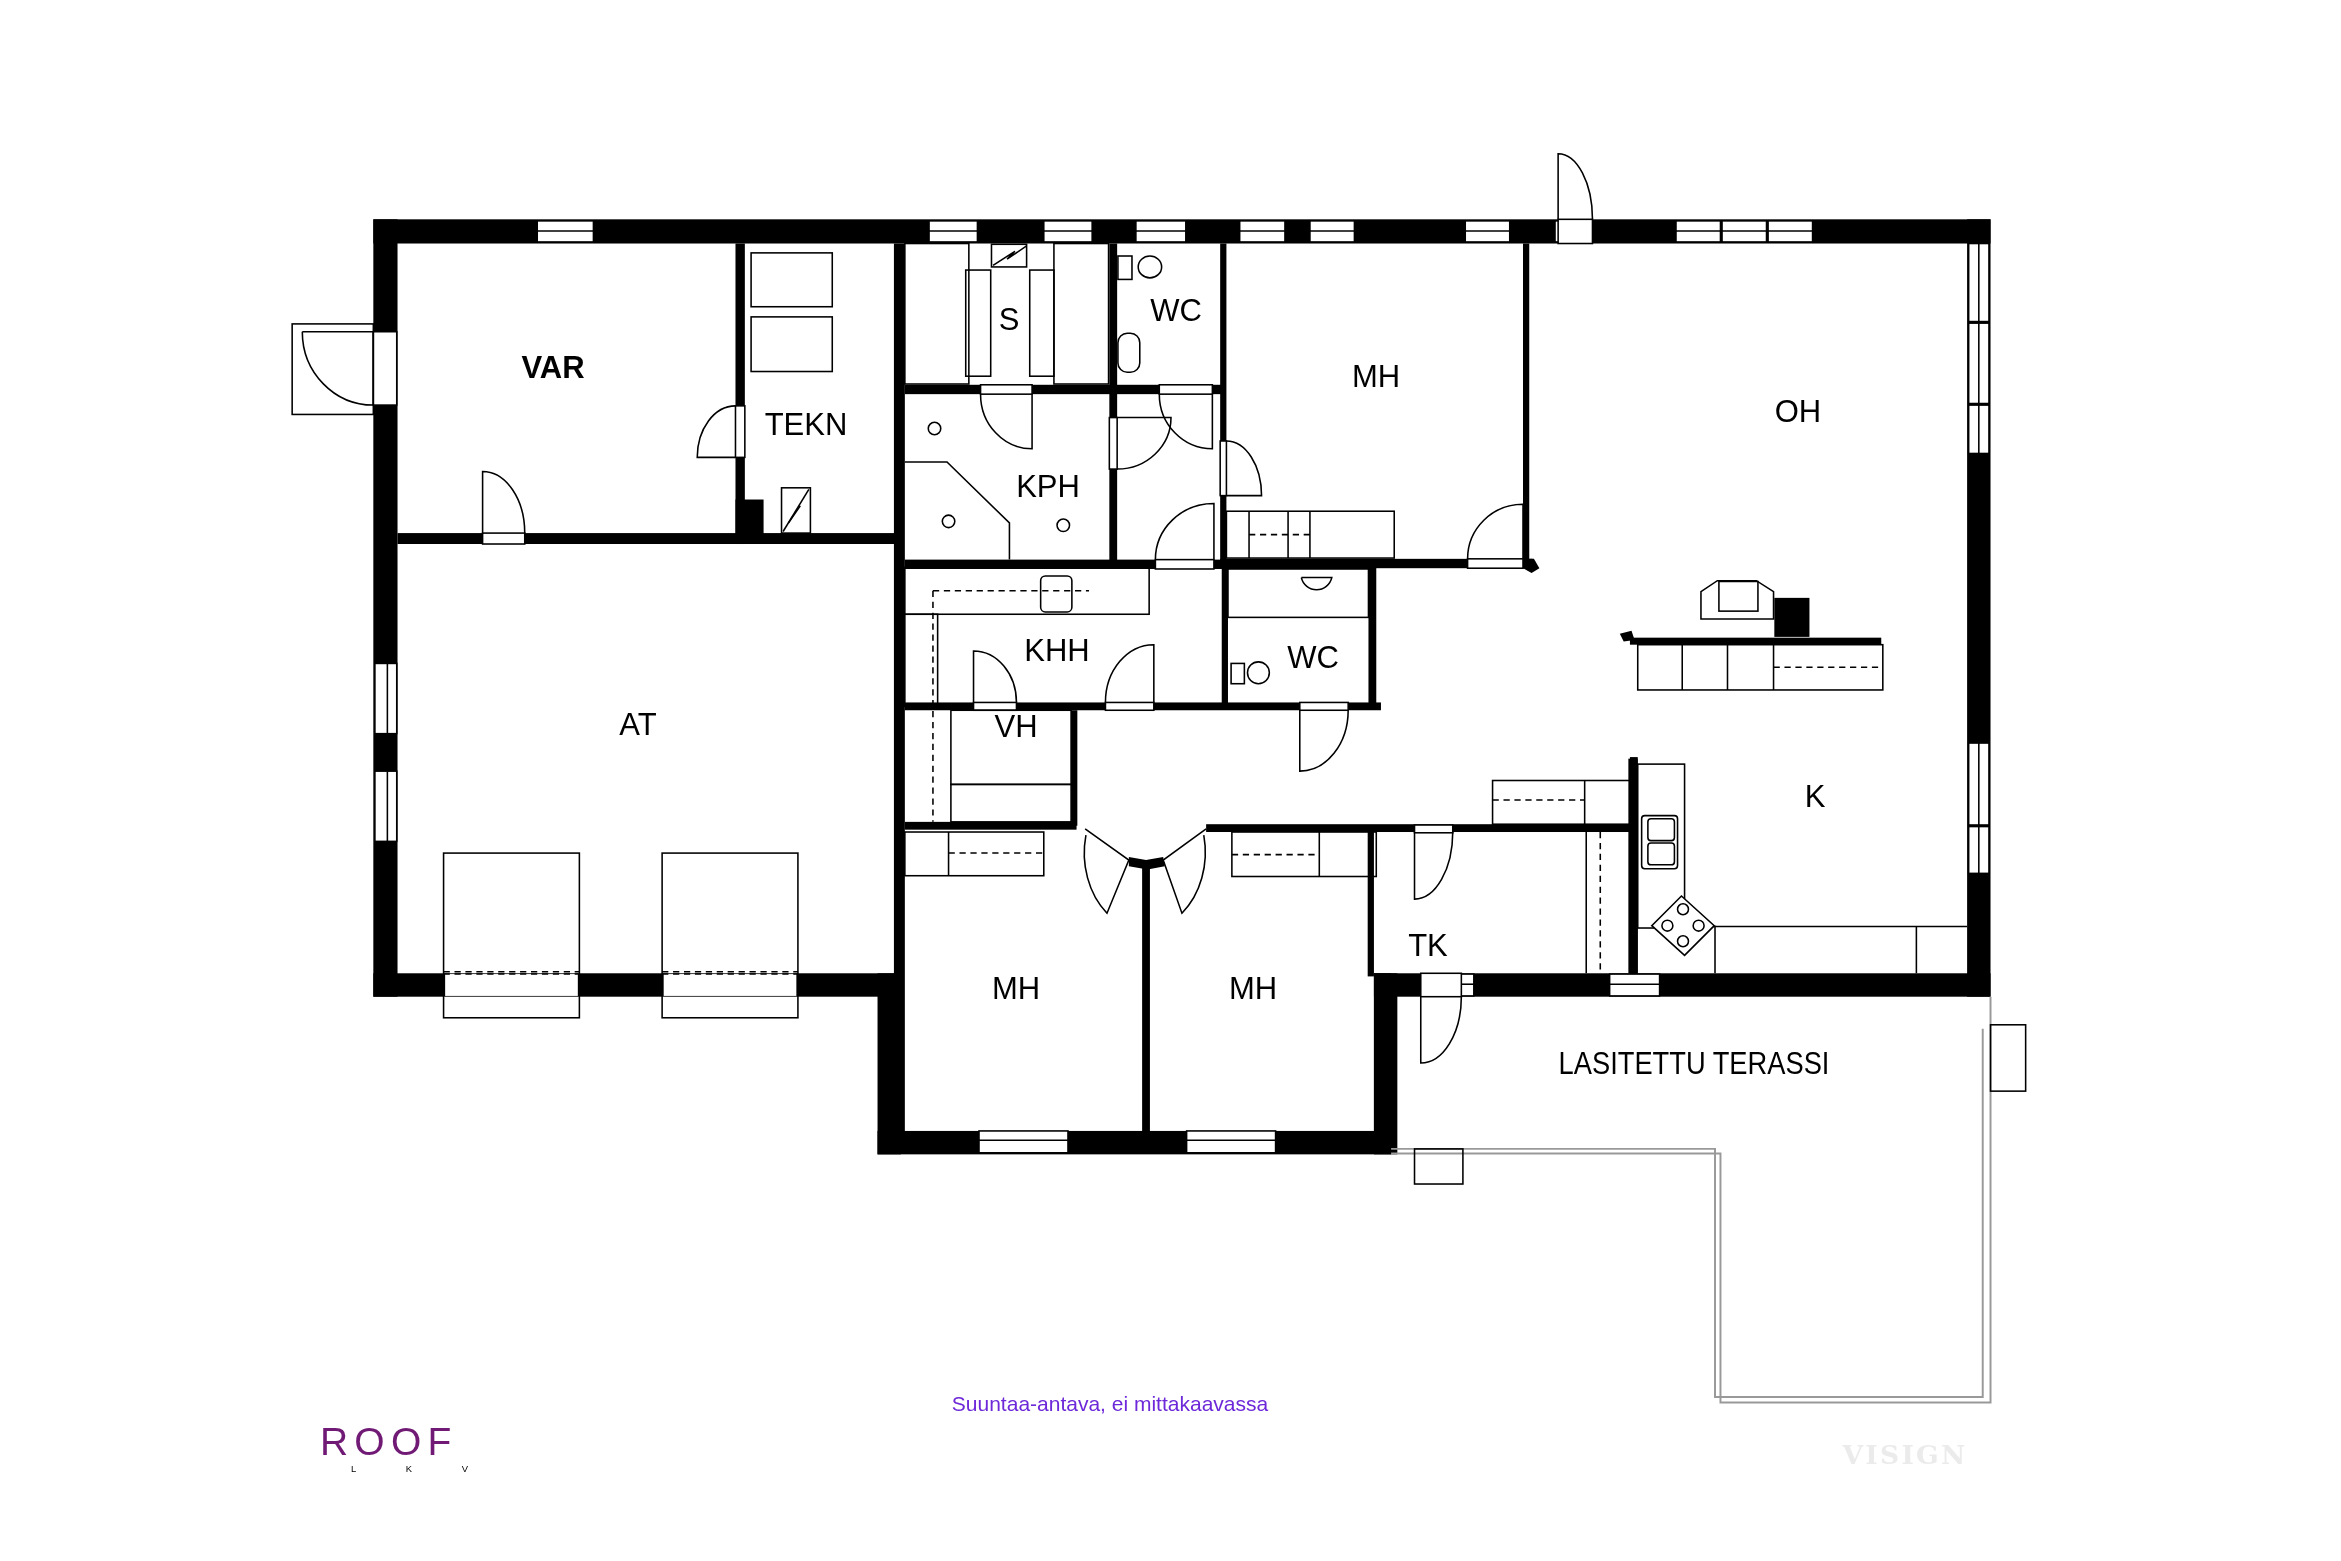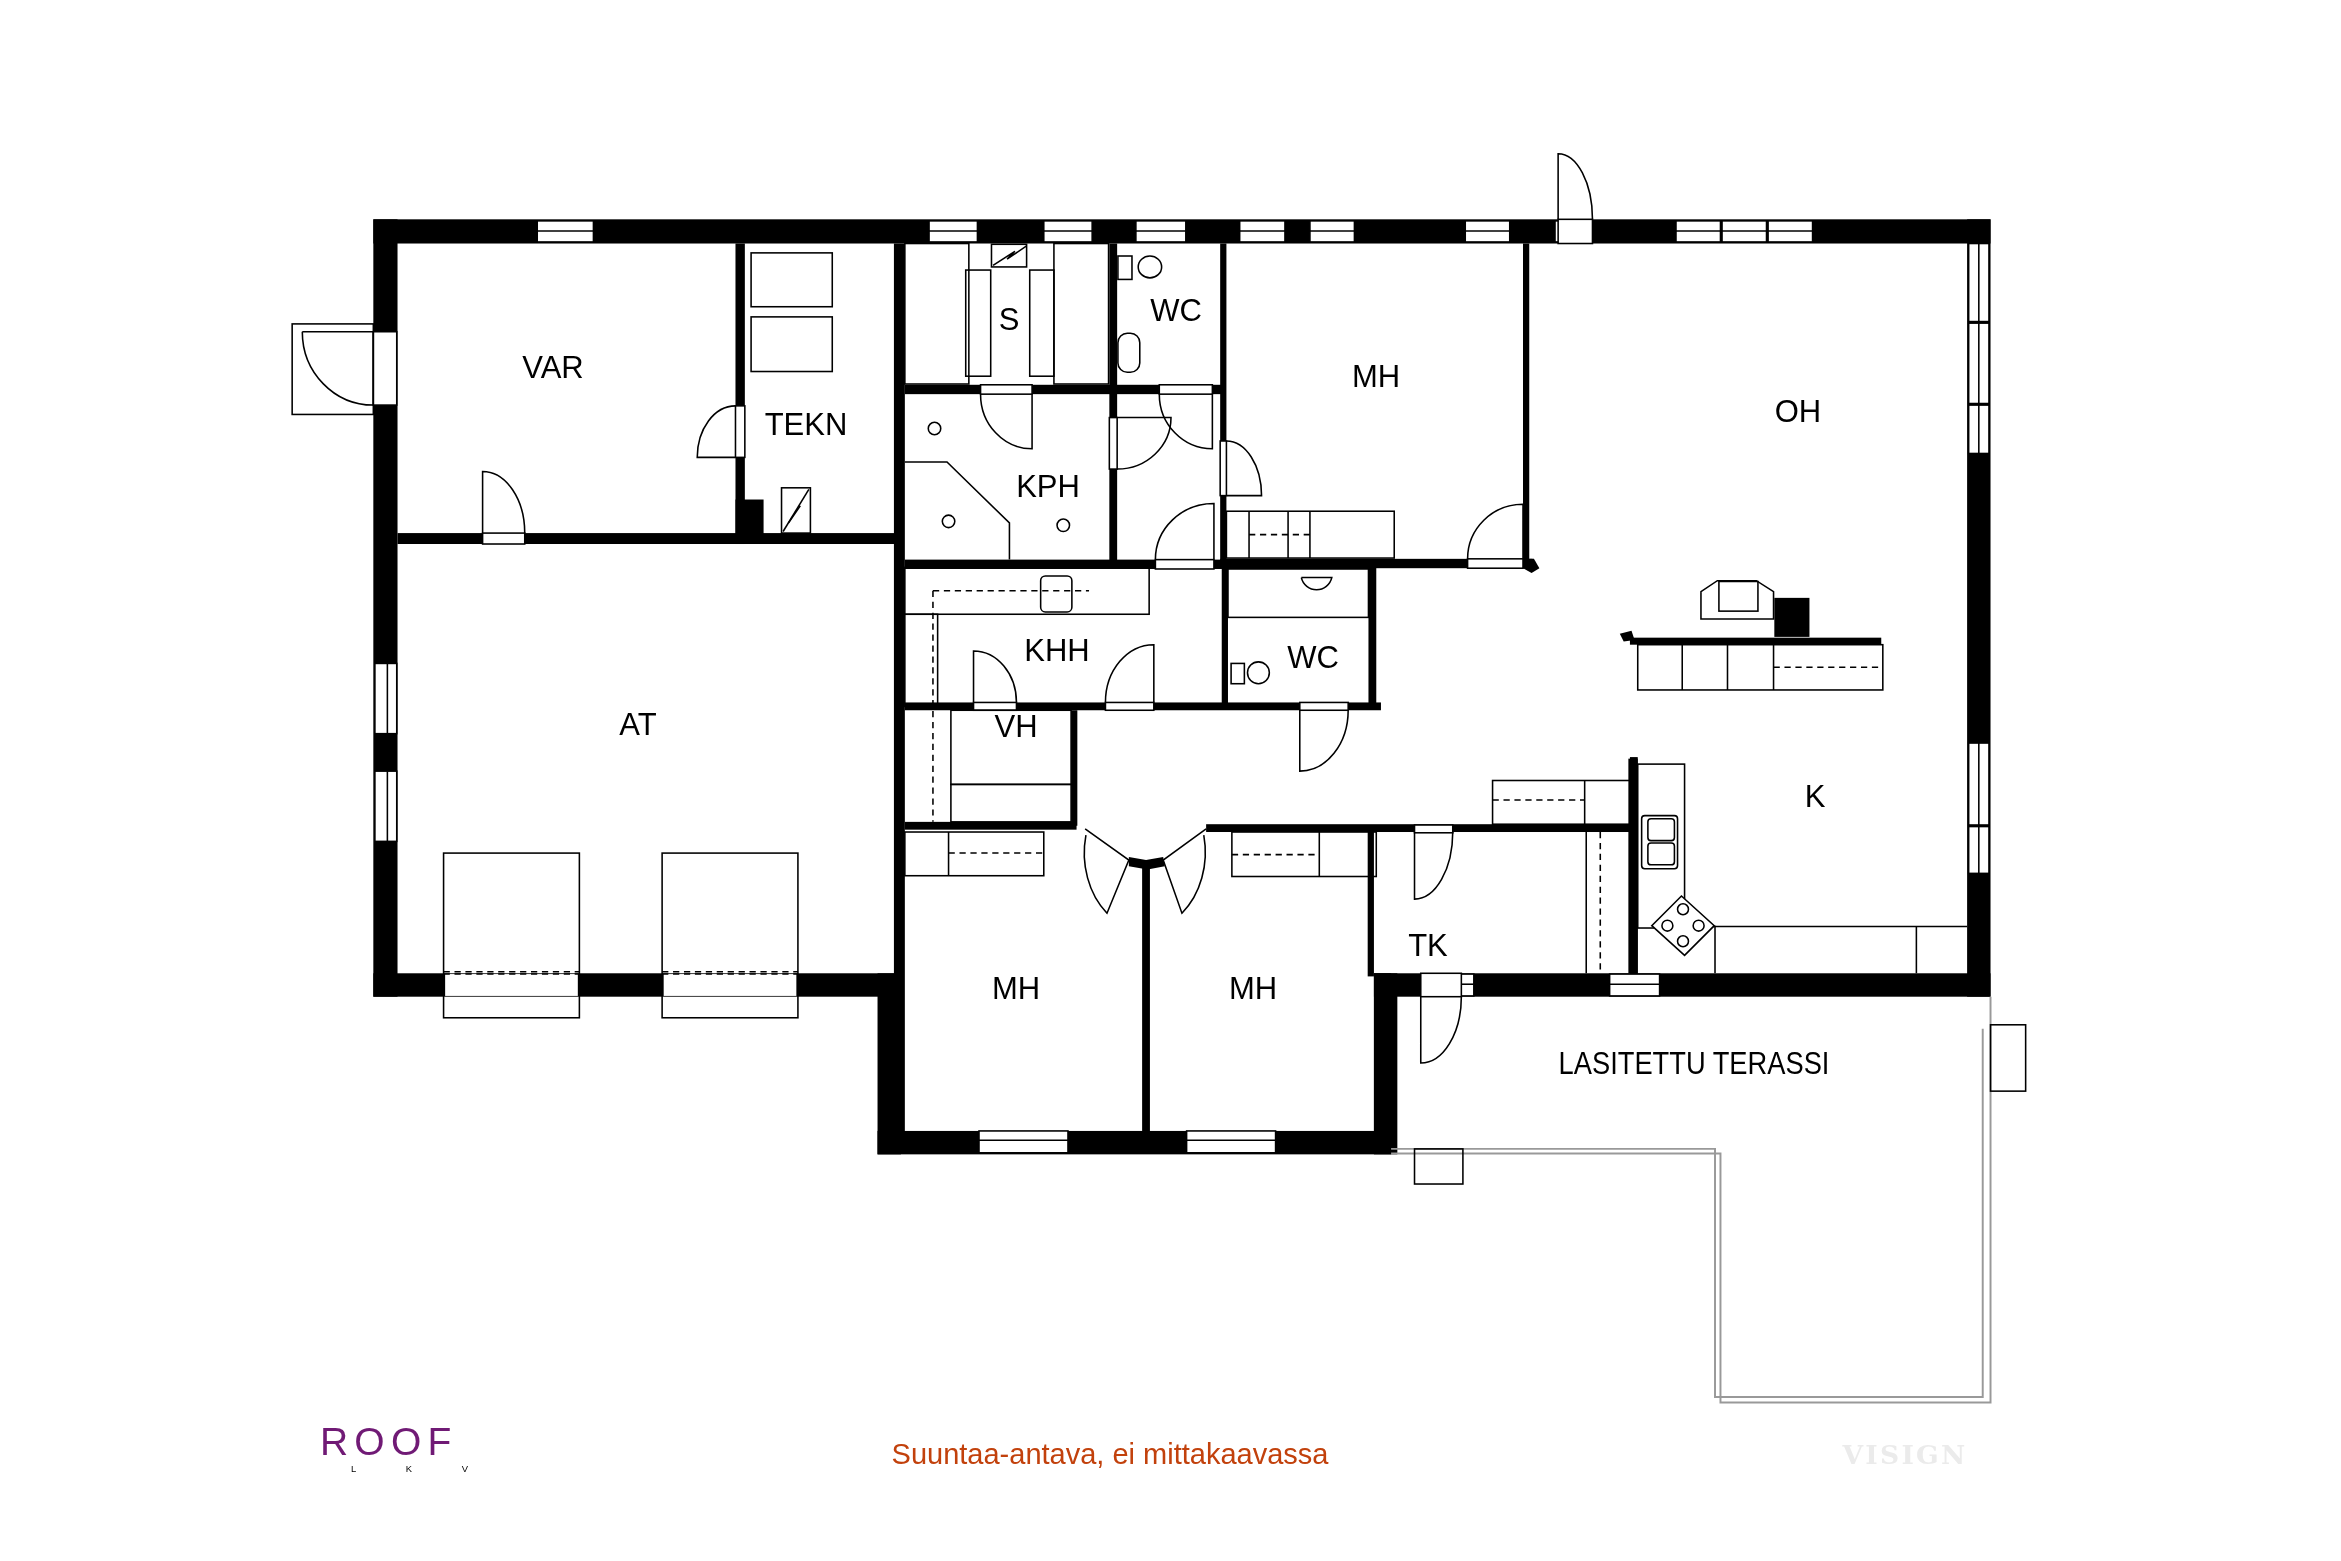--- a/index.html
+++ b/index.html
@@ -1,20 +1,20 @@
 <!DOCTYPE html>
 <html style="font-size:12.5px"><head>
 <meta charset="utf-8">
 <style>
   html, body { margin: 0; padding: 0; background: #ffffff; }
   body { width: 2342px; height: 1561px; position: relative; overflow: hidden; font-family: "Liberation Sans", sans-serif; }
   #plan { position: absolute; left: 0; top: 0; width: 2342px; height: 1561px; }
   .label { position: absolute; transform: translate(-50%, -50%); color: #000; font-family: "Liberation Sans", sans-serif; font-size: 31px; white-space: nowrap; line-height: 1; }
   .label.narrow { transform: translate(-50%, -50%) scaleX(0.88); }
-  .footer-note { position: absolute; left: 1110px; top: 1454px; transform: translate(-50%, -50%); color: #c2410c; font-size: 29px; font-family: "Liberation Sans", sans-serif; white-space: nowrap; }
+  .footer-note { position: absolute; left: 1110px; top: 1404px; transform: translate(-50%, -50%); color: #6d28d9; font-size: 21px; font-family: "Liberation Sans", sans-serif; white-space: nowrap; }
   .logo { position: absolute; left: 320px; top: 1422px; width: 172px; }
   .logo-main { font-family: "Liberation Sans", sans-serif; font-size: 39px; letter-spacing: 6.2px; color: #701a75; line-height: 1; }
   .logo-sub { display: flex; justify-content: space-between; width: 117px; margin-left: 31px; margin-top: 1.6px; font-size: 9.4px; color: #000; }
   .watermark { position: absolute; left: 1905px; top: 1454px; transform: translate(-50%, -50%); font-family: "DejaVu Serif", serif; font-weight: bold; font-size: 26.5px; letter-spacing: 2.3px; color: #ebebeb; }
   .wall { fill: #000; }
   .win { fill: #fff; stroke: #000; stroke-width: 2; }
   .thin { fill: none; stroke: #000; stroke-width: 2; }
   .dash { fill: none; stroke: #000; stroke-width: 2; stroke-dasharray: 8 6; }
   .gray { fill: none; stroke: #999; stroke-width: 2.5; }
   .opening { fill: #fff; stroke: #000; stroke-width: 2; }
@@ -305,21 +305,21 @@
   </g>
 
   <g>
     <polyline class="gray" points="1782,1472 2197,1472 2197,1790 2540,1790 2540,1318"></polyline>
     <polyline class="gray" points="1782,1478 2204,1478 2204,1797 2550,1797 2550,1277"></polyline>
     <rect class="thin" x="1812" y="1472" width="62" height="45"></rect>
     <rect class="thin" x="2550" y="1313" width="45" height="85"></rect>
   </g>
 </svg>
 
-<div class="label" style="left:553px;top:367px;">VAR</div>
+<div class="label" style="left:553px;top:367px;font-weight:bold;">VAR</div>
 <div class="label" style="left:806px;top:424px;text-align:right;">TEKN</div>
 <div class="label" style="left:1009px;top:319px;">S</div>
 <div class="label" style="left:1176px;top:310px;">WC</div>
 <div class="label" style="left:1048px;top:486px;text-align:right;">KPH</div>
 <div class="label" style="left:1376px;top:376px;">MH</div>
 <div class="label" style="left:1798px;top:411px;">OH</div>
 <div class="label" style="left:1057px;top:650px;text-align:center;">KHH</div>
 <div class="label" style="left:1313px;top:657px;">WC</div>
 <div class="label" style="left:638px;top:724px;">AT</div>
 <div class="label" style="left:1016px;top:726px;">VH</div>

